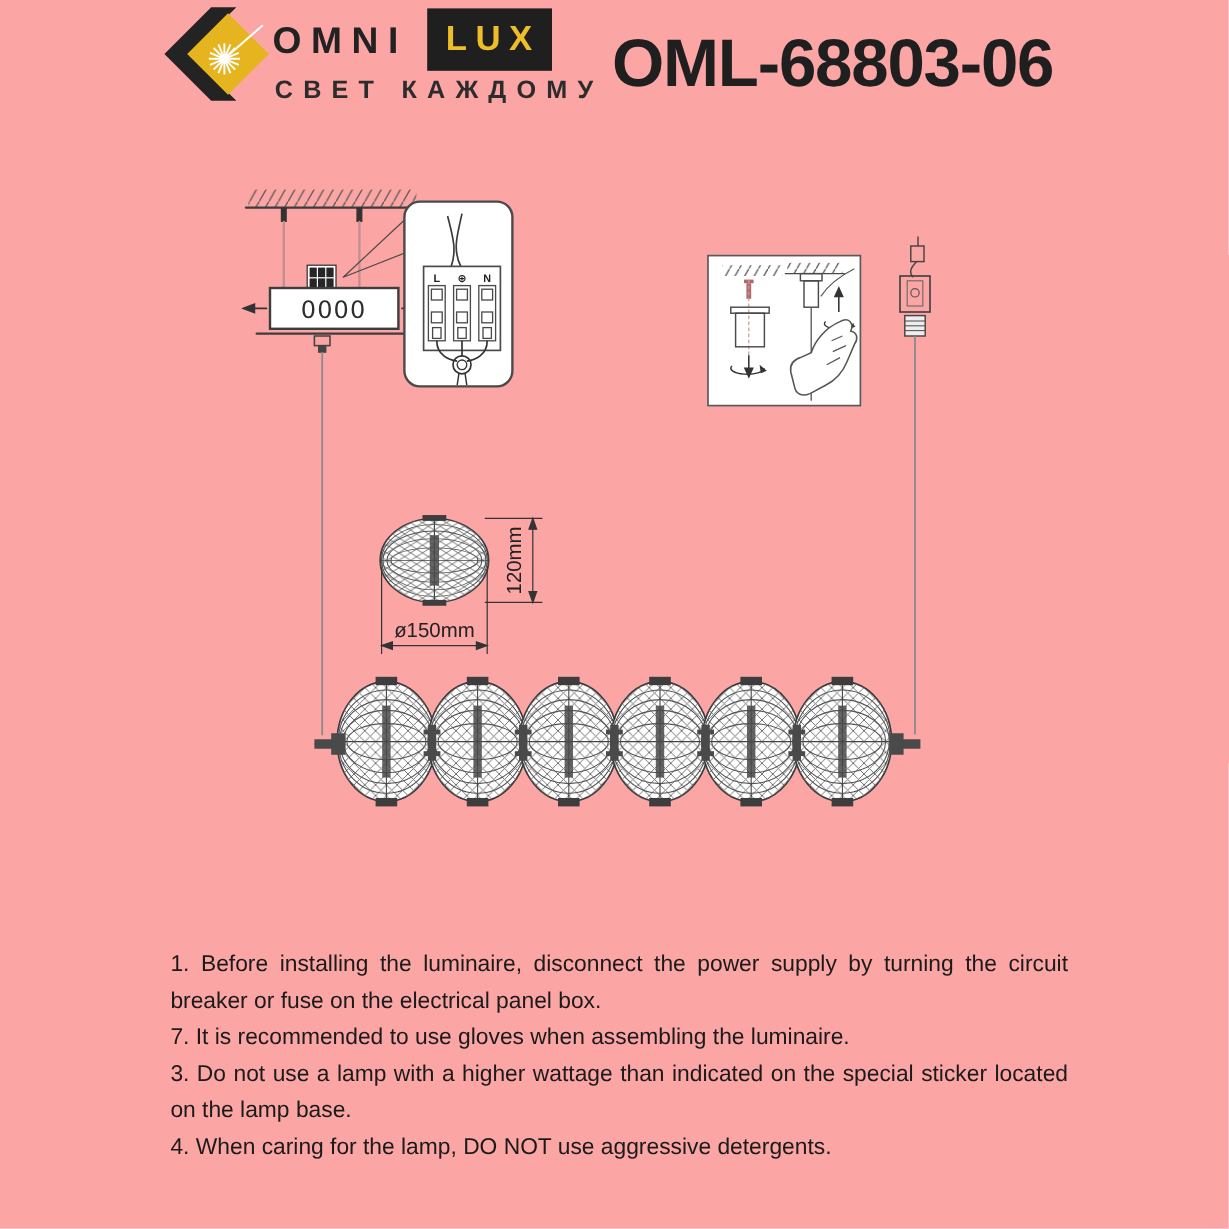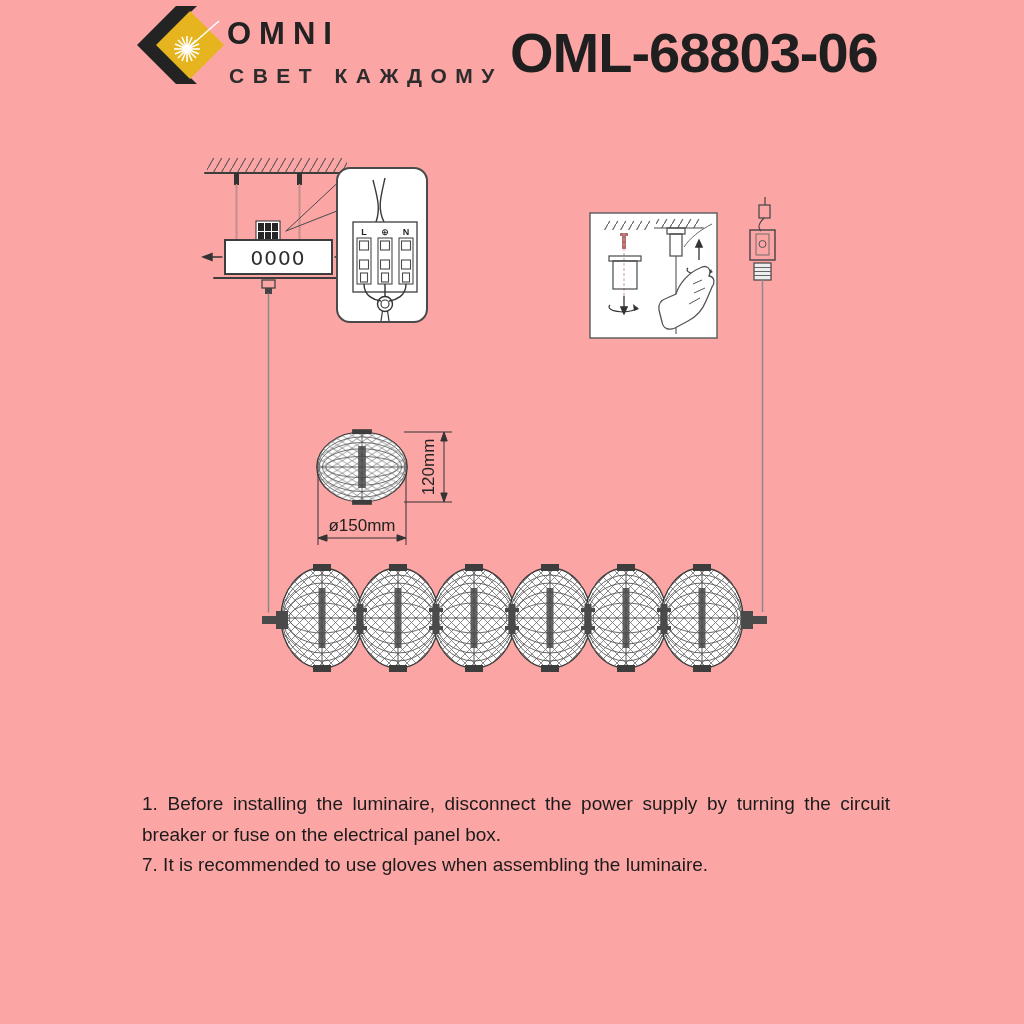--- a/index.html
+++ b/index.html
@@ -45,20 +45,23 @@
           <line x1="43" y1="54" x2="61" y2="36"></line>
           <line x1="47" y1="33" x2="57" y2="57"></line>
           <line x1="47" y1="57" x2="57" y2="33"></line>
           <line x1="40" y1="50" x2="64" y2="40"></line>
           <line x1="40" y1="40" x2="64" y2="50"></line>
         </g>
       </g>
       <circle cx="52" cy="45" r="4" fill="#ffffff"></circle>
     </svg>
     <div class="brand-primary">OMNI</div>
+    <div class="lux-box">
+      <span>LUX</span>
+    </div>
     <div class="brand-tagline">СВЕТ КАЖДОМУ</div>
   </div>
 
   <div id="model">OML-68803-06</div>
 
   <svg id="diagram-svg" viewBox="0 0 1024 1024">
     <defs>
       <pattern id="hatch" patternUnits="userSpaceOnUse" width="8" height="14">
         <path d="M0,14 L8,0" stroke="#555" stroke-width="1.1" fill="none"></path>
       </pattern>
@@ -245,15 +248,17 @@
       </g>
 
       <path d="M 262,616 h 14 v -5 h 12 v 18 h -12 v -5 h -14 z" fill="#4a4a4a"></path>
       <path d="M 767,616 h -14 v -5 h -12 v 18 h 12 v -5 h 14 z" fill="#4a4a4a"></path>
     </g>
   </svg>
 
   <div id="instructions">
     <p>1. Before installing the luminaire, disconnect the power supply by turning the circuit breaker or fuse on the electrical panel box.</p>
     <p>7. It is recommended to use gloves when assembling the luminaire.</p>
+    <p>3. Do not use a lamp with a higher wattage than indicated on the special sticker located on the lamp base.</p>
+    <p>4. When caring for the lamp, DO NOT use aggressive detergents.</p>
   </div>
 
 </div>
 
 </body></html>

